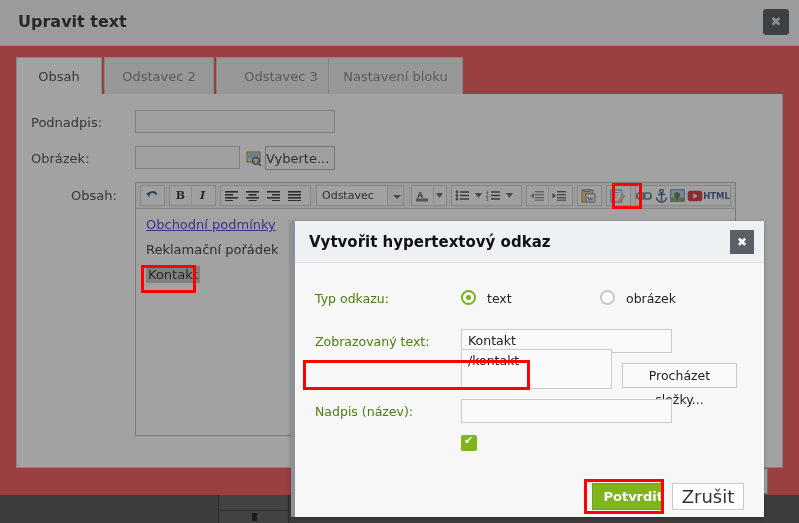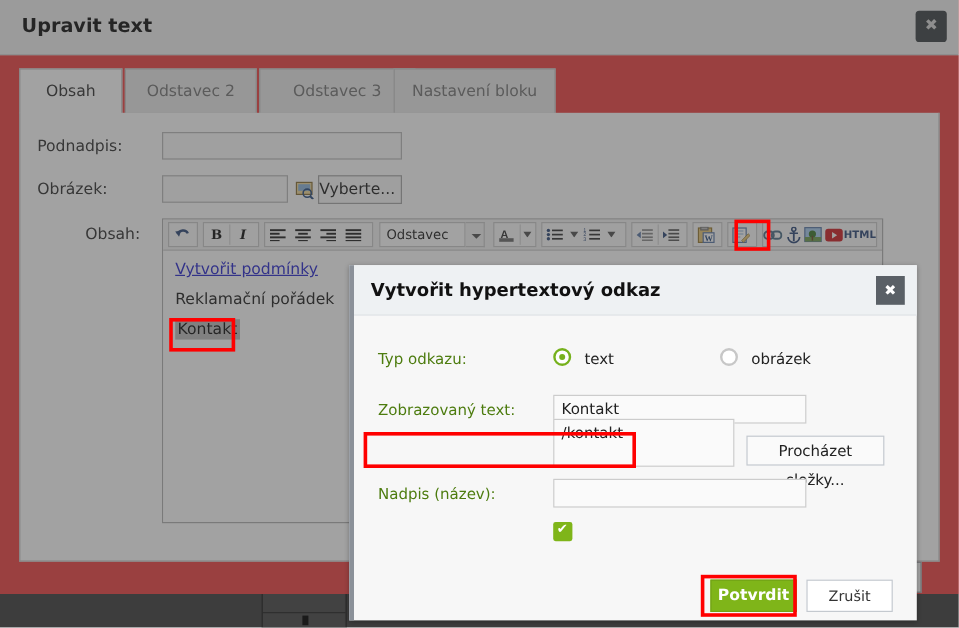--- a/index.html
+++ b/index.html
@@ -204,25 +204,25 @@
     position: absolute; width: 16px; height: 16px; border-radius: 2px;
     background: #7fb519; cursor: pointer;
   }
   .checkbox-green:after {
     content: "\2714"; position: absolute; left: 3px; top: -1px;
     font-size: 11px; color: #ffffff;
   }
   .btn-green {
     position: absolute; background: #7fb519; border: 1px solid #72a316;
     color: #ffffff; font-size: 13px; font-weight: bold;
-    text-align: center; cursor: pointer;
+    text-align: right; cursor: pointer;
   }
   .btn-white {
     position: absolute; background: #ffffff; border: 1px solid #c4c9cf;
-    color: #333; font-size: 12px;
+    color: #333; font-size: 18px;
     text-align: center; cursor: pointer;
   }
   .browse-btn {
     position: absolute; background: #fafafa; border: 1px solid #c4c9cf;
     color: #222; font-size: 12.5px; text-align: center; cursor: pointer;
   }
   .svgico { display: block; }
 </style>
 </head>
 <body>
@@ -466,21 +466,21 @@
             <polygon points="6.4,3.3 10.6,6 6.4,8.7" fill="#ffffff"></polygon>
           </svg>
         </div>
         <div style="width:28px;height:19px;display:flex;align-items:center;justify-content:center;font-size:8.5px;font-weight:bold;color:#2e4a7a;">HTML</div>
       </div>
 
     </div>
 
     <div class="rte-body">
       <div class="rte-line">
-        <span class="rte-link">Vytvořit podmínky</span>
+        <span class="rte-link">Obchodní podmínky</span>
       </div>
       <div class="rte-line">Reklamační pořádek</div>
       <div class="rte-line">
         <span class="rte-selected">Kontakt</span>
       </div>
     </div>
   </div>
 
   <div class="bottom-btn-ghost"></div>
 </div>

